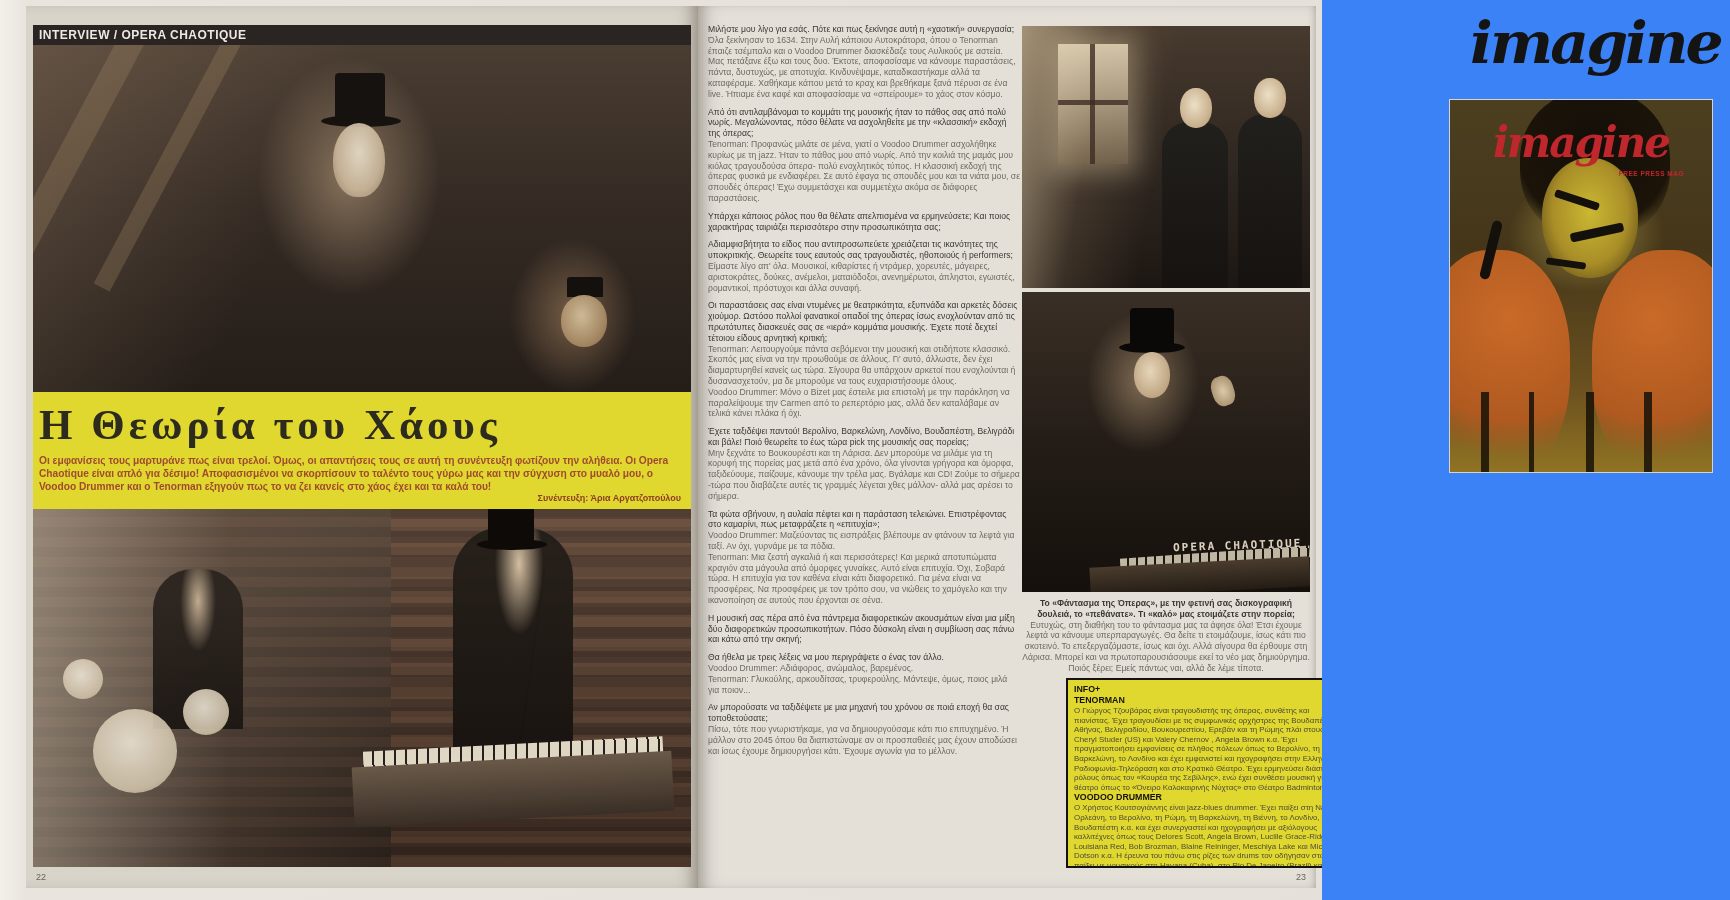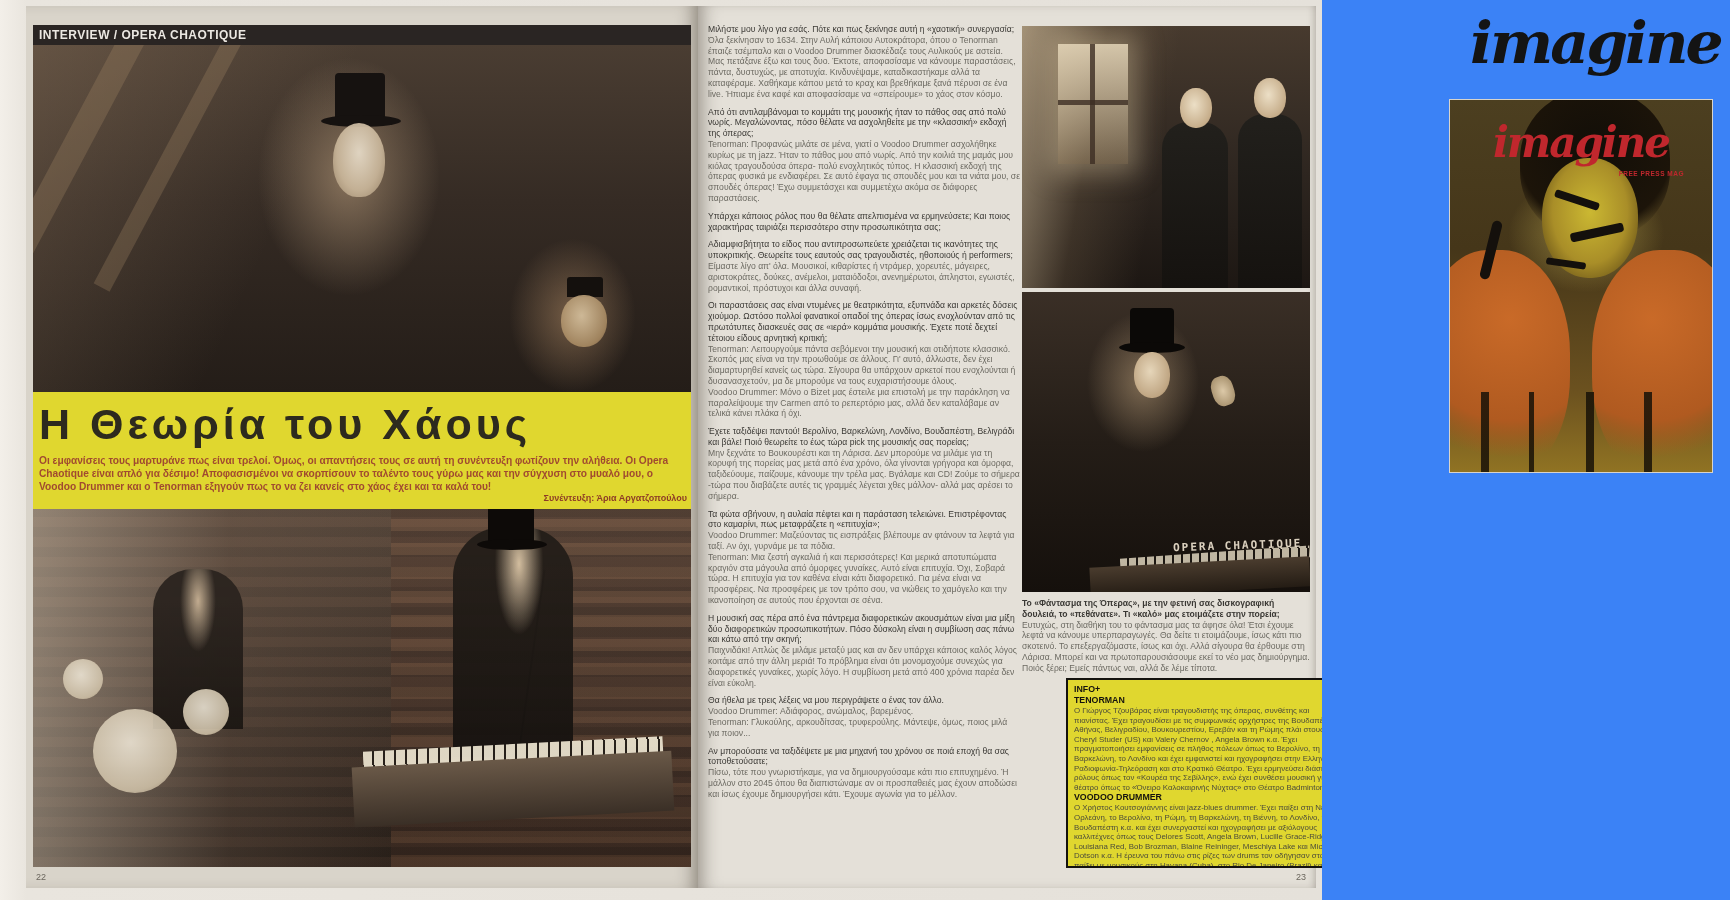--- a/index.html
+++ b/index.html
@@ -29,25 +29,25 @@
   .top-hat { position:absolute; left:288px; top:28px; width:80px; height:56px; }
   .top-hat .crown { position:absolute; left:14px; top:0; width:50px; height:44px; background:#161210; border-radius:4px 4px 0 0; }
   .top-hat .brim { position:absolute; left:0; top:42px; width:80px; height:12px; background:#161210; border-radius:50%; }
   .puppet-head { position:absolute; left:528px; top:250px; width:46px; height:52px;
                  background:radial-gradient(ellipse at 45% 40%, #d8c3a0 0%, #a88a62 70%, #6a5540 100%);
                  border-radius:48%; opacity:.9; }
   .puppet-hat { position:absolute; left:534px; top:232px; width:36px; height:20px; background:#14100d; border-radius:3px 3px 0 0; }
 
   .lp-yellow { position:absolute; left:7px; top:386px; width:658px; height:117px; background:#e0d72f; }
   .lp-title { position:absolute; left:6px; top:8px; width:648px;
-              font-family:Liberation Sans, sans-serif; font-size:43px; font-weight:bold;
+              font-family:Liberation Serif, serif; font-size:43px; font-weight:bold;
               letter-spacing:4px; color:#2d2a1e; white-space:nowrap; }
   .lp-intro { position:absolute; left:6px; top:62px; width:648px; font-size:10.2px;
               line-height:13px; color:#a04a30; font-weight:bold; }
-  .lp-byline { position:absolute; right:4px; top:101px; font-size:9px; color:#8d3c26; font-weight:bold; }
+  .lp-byline { position:absolute; right:10px; top:101px; font-size:9px; color:#8d3c26; font-weight:bold; }
 
   .lp-photo-bottom { position:absolute; left:7px; top:503px; width:658px; height:358px;
       background:
         linear-gradient(90deg, rgba(210,195,175,.5) 0%, rgba(120,100,85,.25) 30%, rgba(0,0,0,0) 55%),
         repeating-linear-gradient(0deg, rgba(120,80,60,.18) 0 10px, rgba(60,40,30,.18) 10px 20px),
         linear-gradient(180deg,#5a4c40 0%, #3c322a 55%, #221c17 100%);
       overflow:hidden; }
   .brickline { position:absolute; right:0; top:0; width:300px; height:100%;
       background:repeating-linear-gradient(0deg, rgba(150,100,70,.25) 0 12px, rgba(70,45,35,.3) 12px 24px); }
   .drummer { position:absolute; left:120px; top:60px; width:90px; height:160px;
@@ -98,21 +98,21 @@
   .pb-face { position:absolute; left:112px; top:60px; width:36px; height:46px; border-radius:48%;
              background:radial-gradient(ellipse at 45% 42%, #e6d6ba 0%, #bfa582 70%, #83704f 100%); }
   .pb-hand { position:absolute; left:190px; top:84px; width:22px; height:30px; border-radius:40%;
              background:radial-gradient(ellipse, #dcc9a8, #9a835f); transform:rotate(-18deg); }
   .pb-piano { position:absolute; right:0; bottom:28px; width:190px; height:12px;
               background:repeating-linear-gradient(90deg,#ddd3bc 0 7px,#1d1813 7px 9px); transform:rotate(-4deg); opacity:.85; }
   .pb-piano-body { position:absolute; right:0; bottom:0; width:220px; height:30px; background:linear-gradient(180deg,#4a3c2e,#241c14); transform:rotate(-3deg); }
   .stencil { position:absolute; right:8px; bottom:40px; font-family:"DejaVu Sans Mono", monospace;
              font-size:11px; font-weight:bold; letter-spacing:2px; color:rgba(235,225,205,.92); transform:rotate(-2deg); }
 
-  .rp-side-qa { position:absolute; left:324px; top:592px; width:288px; }
+  .rp-side-qa { position:absolute; left:324px; top:592px; width:288px;text-align:center; }
   .rp-side-qa .q { font-size:8.6px; line-height:10.8px; font-weight:bold; color:#3a3834; }
   .rp-side-qa .a { font-size:8.6px; line-height:10.8px; color:#6c6a62; }
 
   .info-box { position:absolute; left:324px; top:672px; width:288px; height:190px;
               background:#e0d72f; border:2px solid #14120e; padding:4px 6px; overflow:hidden;margin-left:44px; }
   .info-label { font-size:8.8px; font-weight:bold; color:#14120e; line-height:11px; }
   .info-head { font-size:8.8px; font-weight:bold; color:#14120e; line-height:11px; }
   .info-text { font-size:7.9px; line-height:9.6px; color:#4c4c3a; }
   .rp-pagenum { position:absolute; right:10px; bottom:6px; font-size:9px; color:#6a655c; }
 
@@ -215,21 +215,20 @@
         <div class="q">Έχετε ταξιδέψει παντού! Βερολίνο, Βαρκελώνη, Λονδίνο, Βουδαπέστη, Βελιγράδι και βάλε! Ποιό θεωρείτε το έως τώρα pick της μουσικής σας πορείας;</div>
         <div class="a">Μην ξεχνάτε το Βουκουρέστι και τη Λάρισα. Δεν μπορούμε να μιλάμε για τη κορυφή της πορείας μας μετά από ένα χρόνο, όλα γίνονται γρήγορα και όμορφα, ταξιδεύουμε, παίζουμε, κάνουμε την τρέλα μας. Βγάλαμε και CD! Ζούμε το σήμερα -τώρα που διαβάζετε αυτές τις γραμμές λέγεται χθες μάλλον- αλλά μας αρέσει το σήμερα.</div>
       </div>
     <div class="qa">
         <div class="q">Τα φώτα σβήνουν, η αυλαία πέφτει και η παράσταση τελειώνει. Επιστρέφοντας στο καμαρίνι, πως μεταφράζετε η «επιτυχία»;</div>
         <div class="a">Voodoo Drummer: Μαζεύοντας τις εισπράξεις βλέπουμε αν φτάνουν τα λεφτά για ταξί. Αν όχι, γυρνάμε με τα πόδια.
 Tenorman: Μια ζεστή αγκαλιά ή και περισσότερες! Και μερικά αποτυπώματα κραγιόν στα μάγουλα από όμορφες γυναίκες. Αυτό είναι επιτυχία. Όχι, Σοβαρά τώρα. Η επιτυχία για τον καθένα είναι κάτι διαφορετικό. Για μένα είναι να προσφέρεις. Να προσφέρεις με τον τρόπο σου, να νιώθεις το χαμόγελο και την ικανοποίηση σε αυτούς που έρχονται σε σένα.</div>
       </div>
     <div class="qa">
         <div class="q">Η μουσική σας πέρα από ένα πάντρεμα διαφορετικών ακουσμάτων είναι μια μίξη δύο διαφορετικών προσωπικοτήτων. Πόσο δύσκολη είναι η συμβίωση σας πάνω και κάτω από την σκηνή;</div>
-        <div class="a">Παιχνιδάκι! Απλώς δε μιλάμε μεταξύ μας και αν δεν υπάρχει κάποιος καλός λόγος κοιτάμε από την άλλη μεριά! Το πρόβλημα είναι ότι μονομαχούμε συνεχώς για διαφορετικές γυναίκες, χωρίς λόγο. Η συμβίωση μετά από 400 χρόνια παρέα δεν είναι εύκολη.</div>
       </div>
     <div class="qa">
         <div class="q">Θα ήθελα με τρεις λέξεις να μου περιγράψετε ο ένας τον άλλο.</div>
         <div class="a">Voodoo Drummer: Αδιάφορος, ανώμαλος, βαρεμένος.
 Tenorman: Γλυκούλης, αρκουδίτσας, τρυφερούλης. Μάντεψε, όμως, ποιος μιλά για ποιον...</div>
       </div>
     <div class="qa">
         <div class="q">Αν μπορούσατε να ταξιδέψετε με μια μηχανή του χρόνου σε ποιά εποχή θα σας τοποθετούσατε;</div>
         <div class="a">Πίσω, τότε που γνωριστήκαμε, για να δημιουργούσαμε κάτι πιο επιτυχημένο. Ή μάλλον στο 2045 όπου θα διαπιστώναμε αν οι προσπαθειές μας έχουν αποδώσει και ίσως έχουμε δημιουργήσει κάτι. Έχουμε αγωνία για το μέλλον.</div>
       </div>

